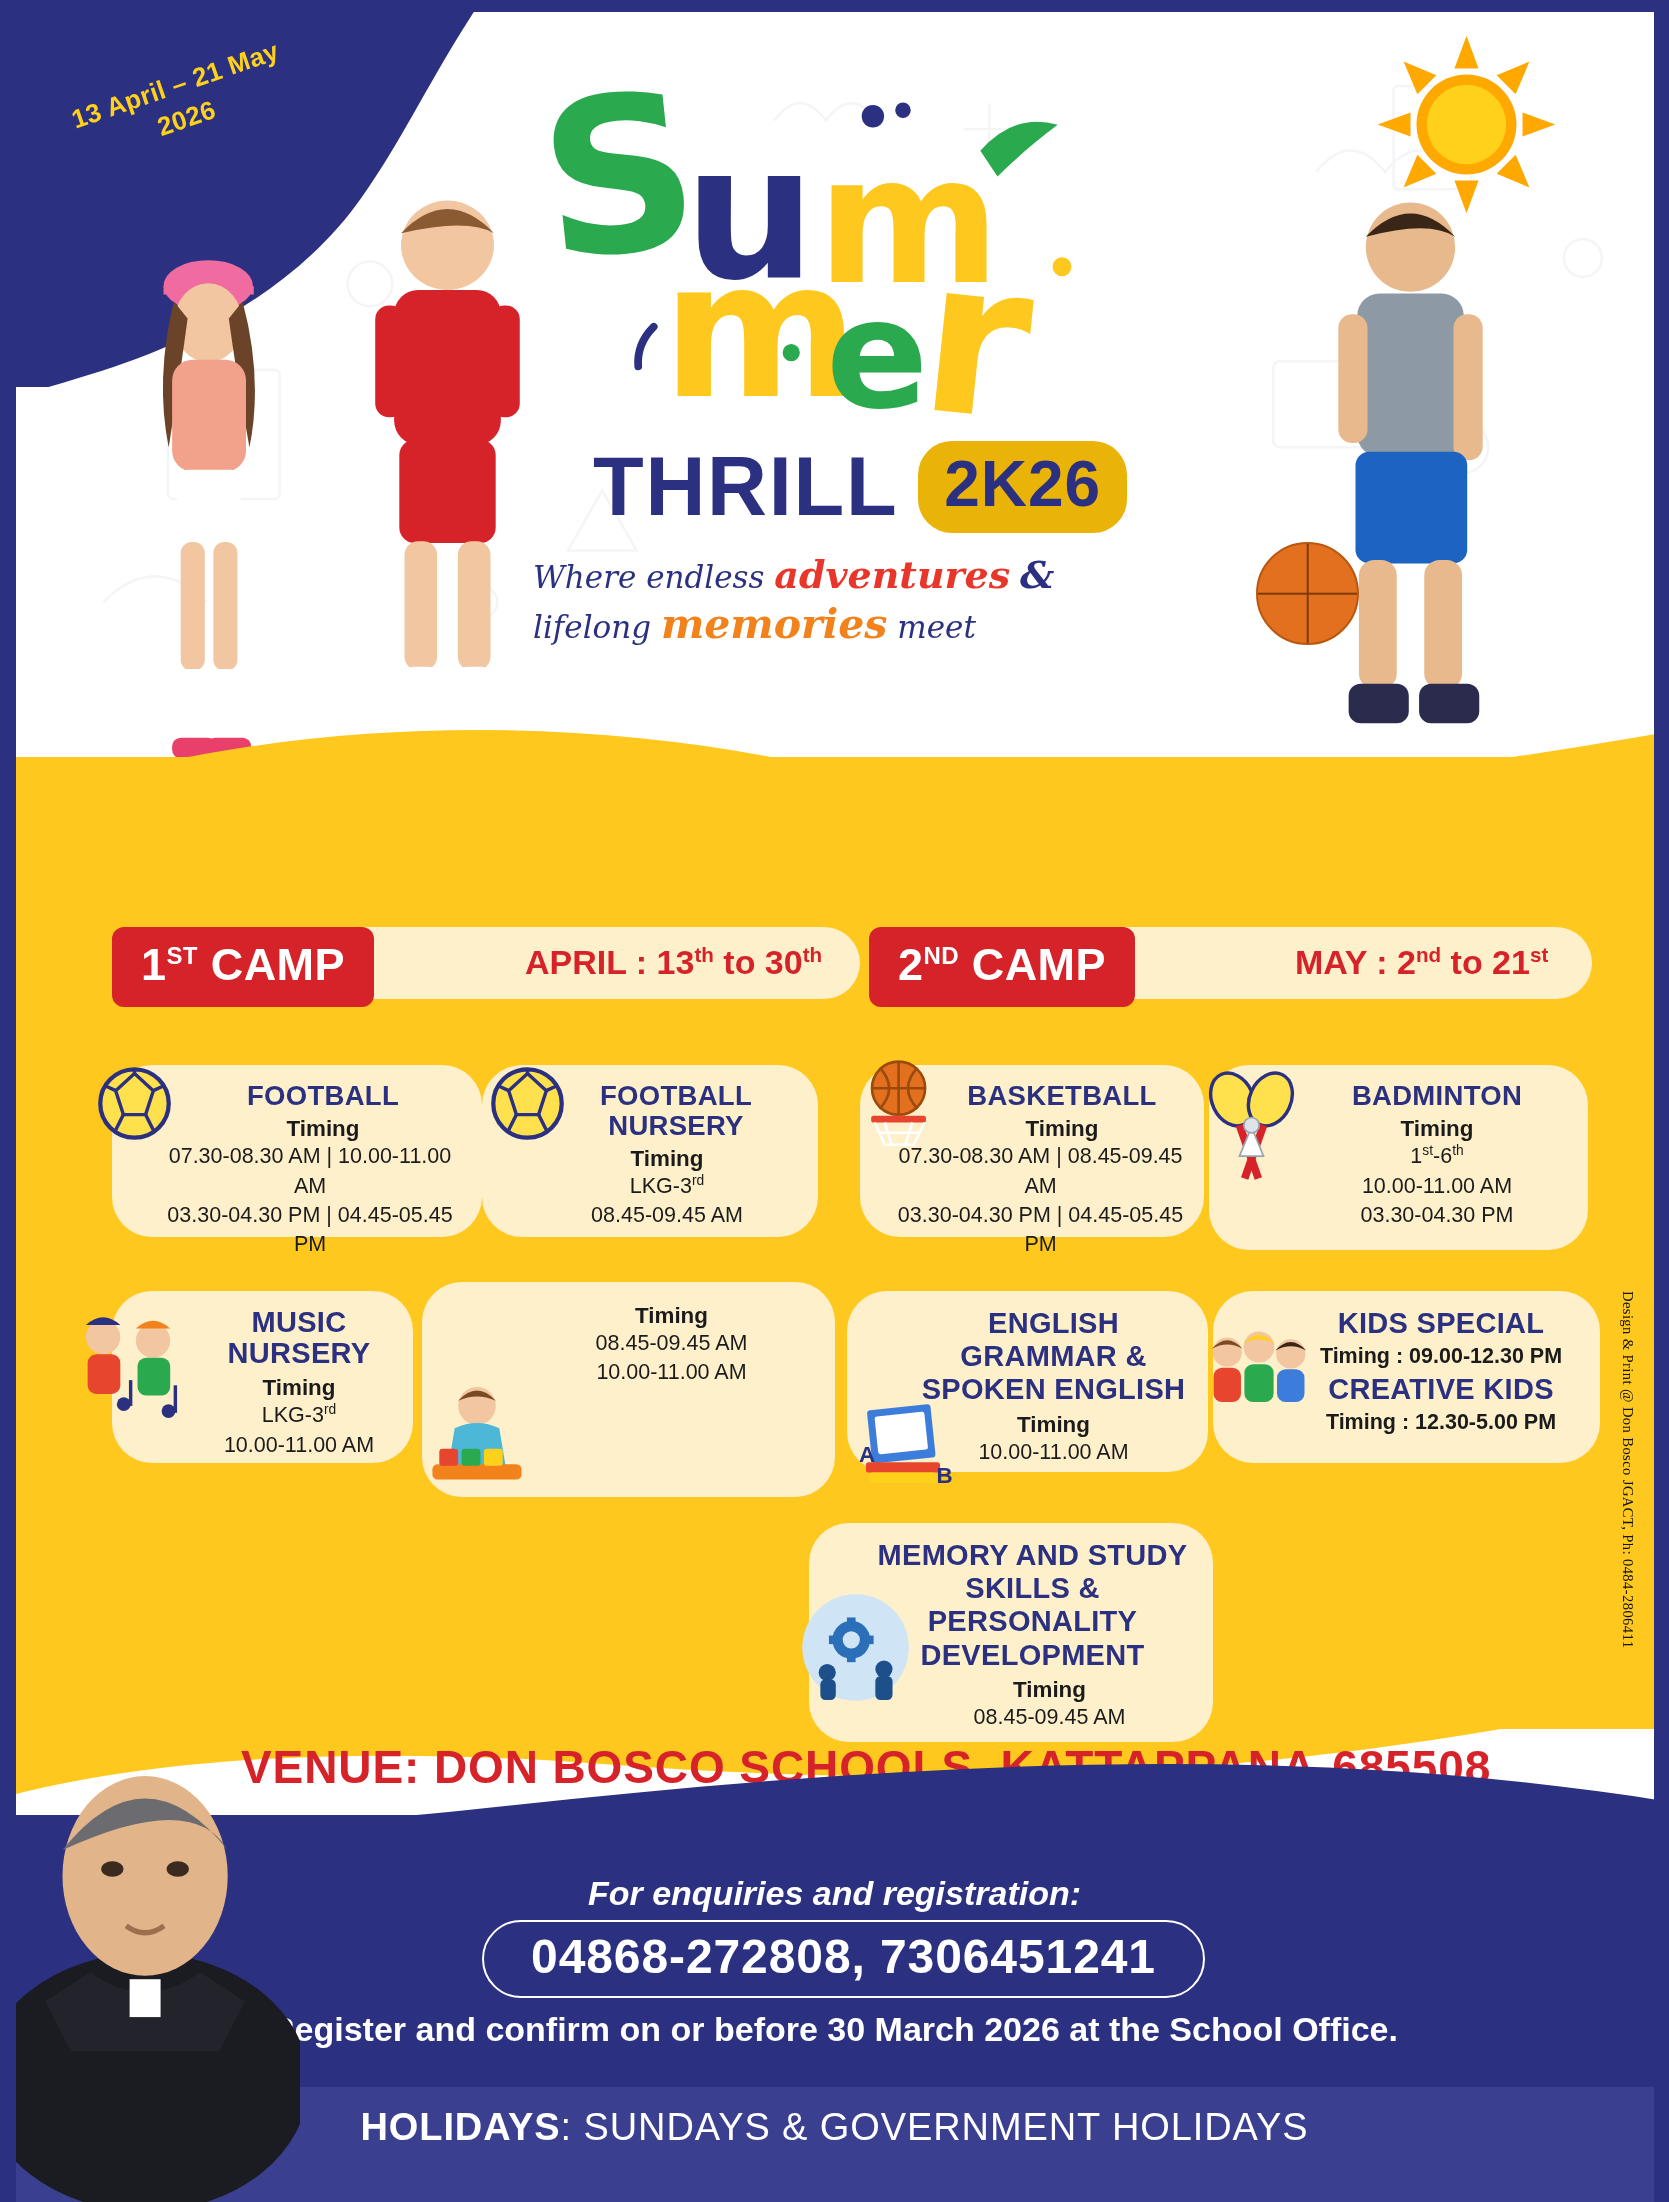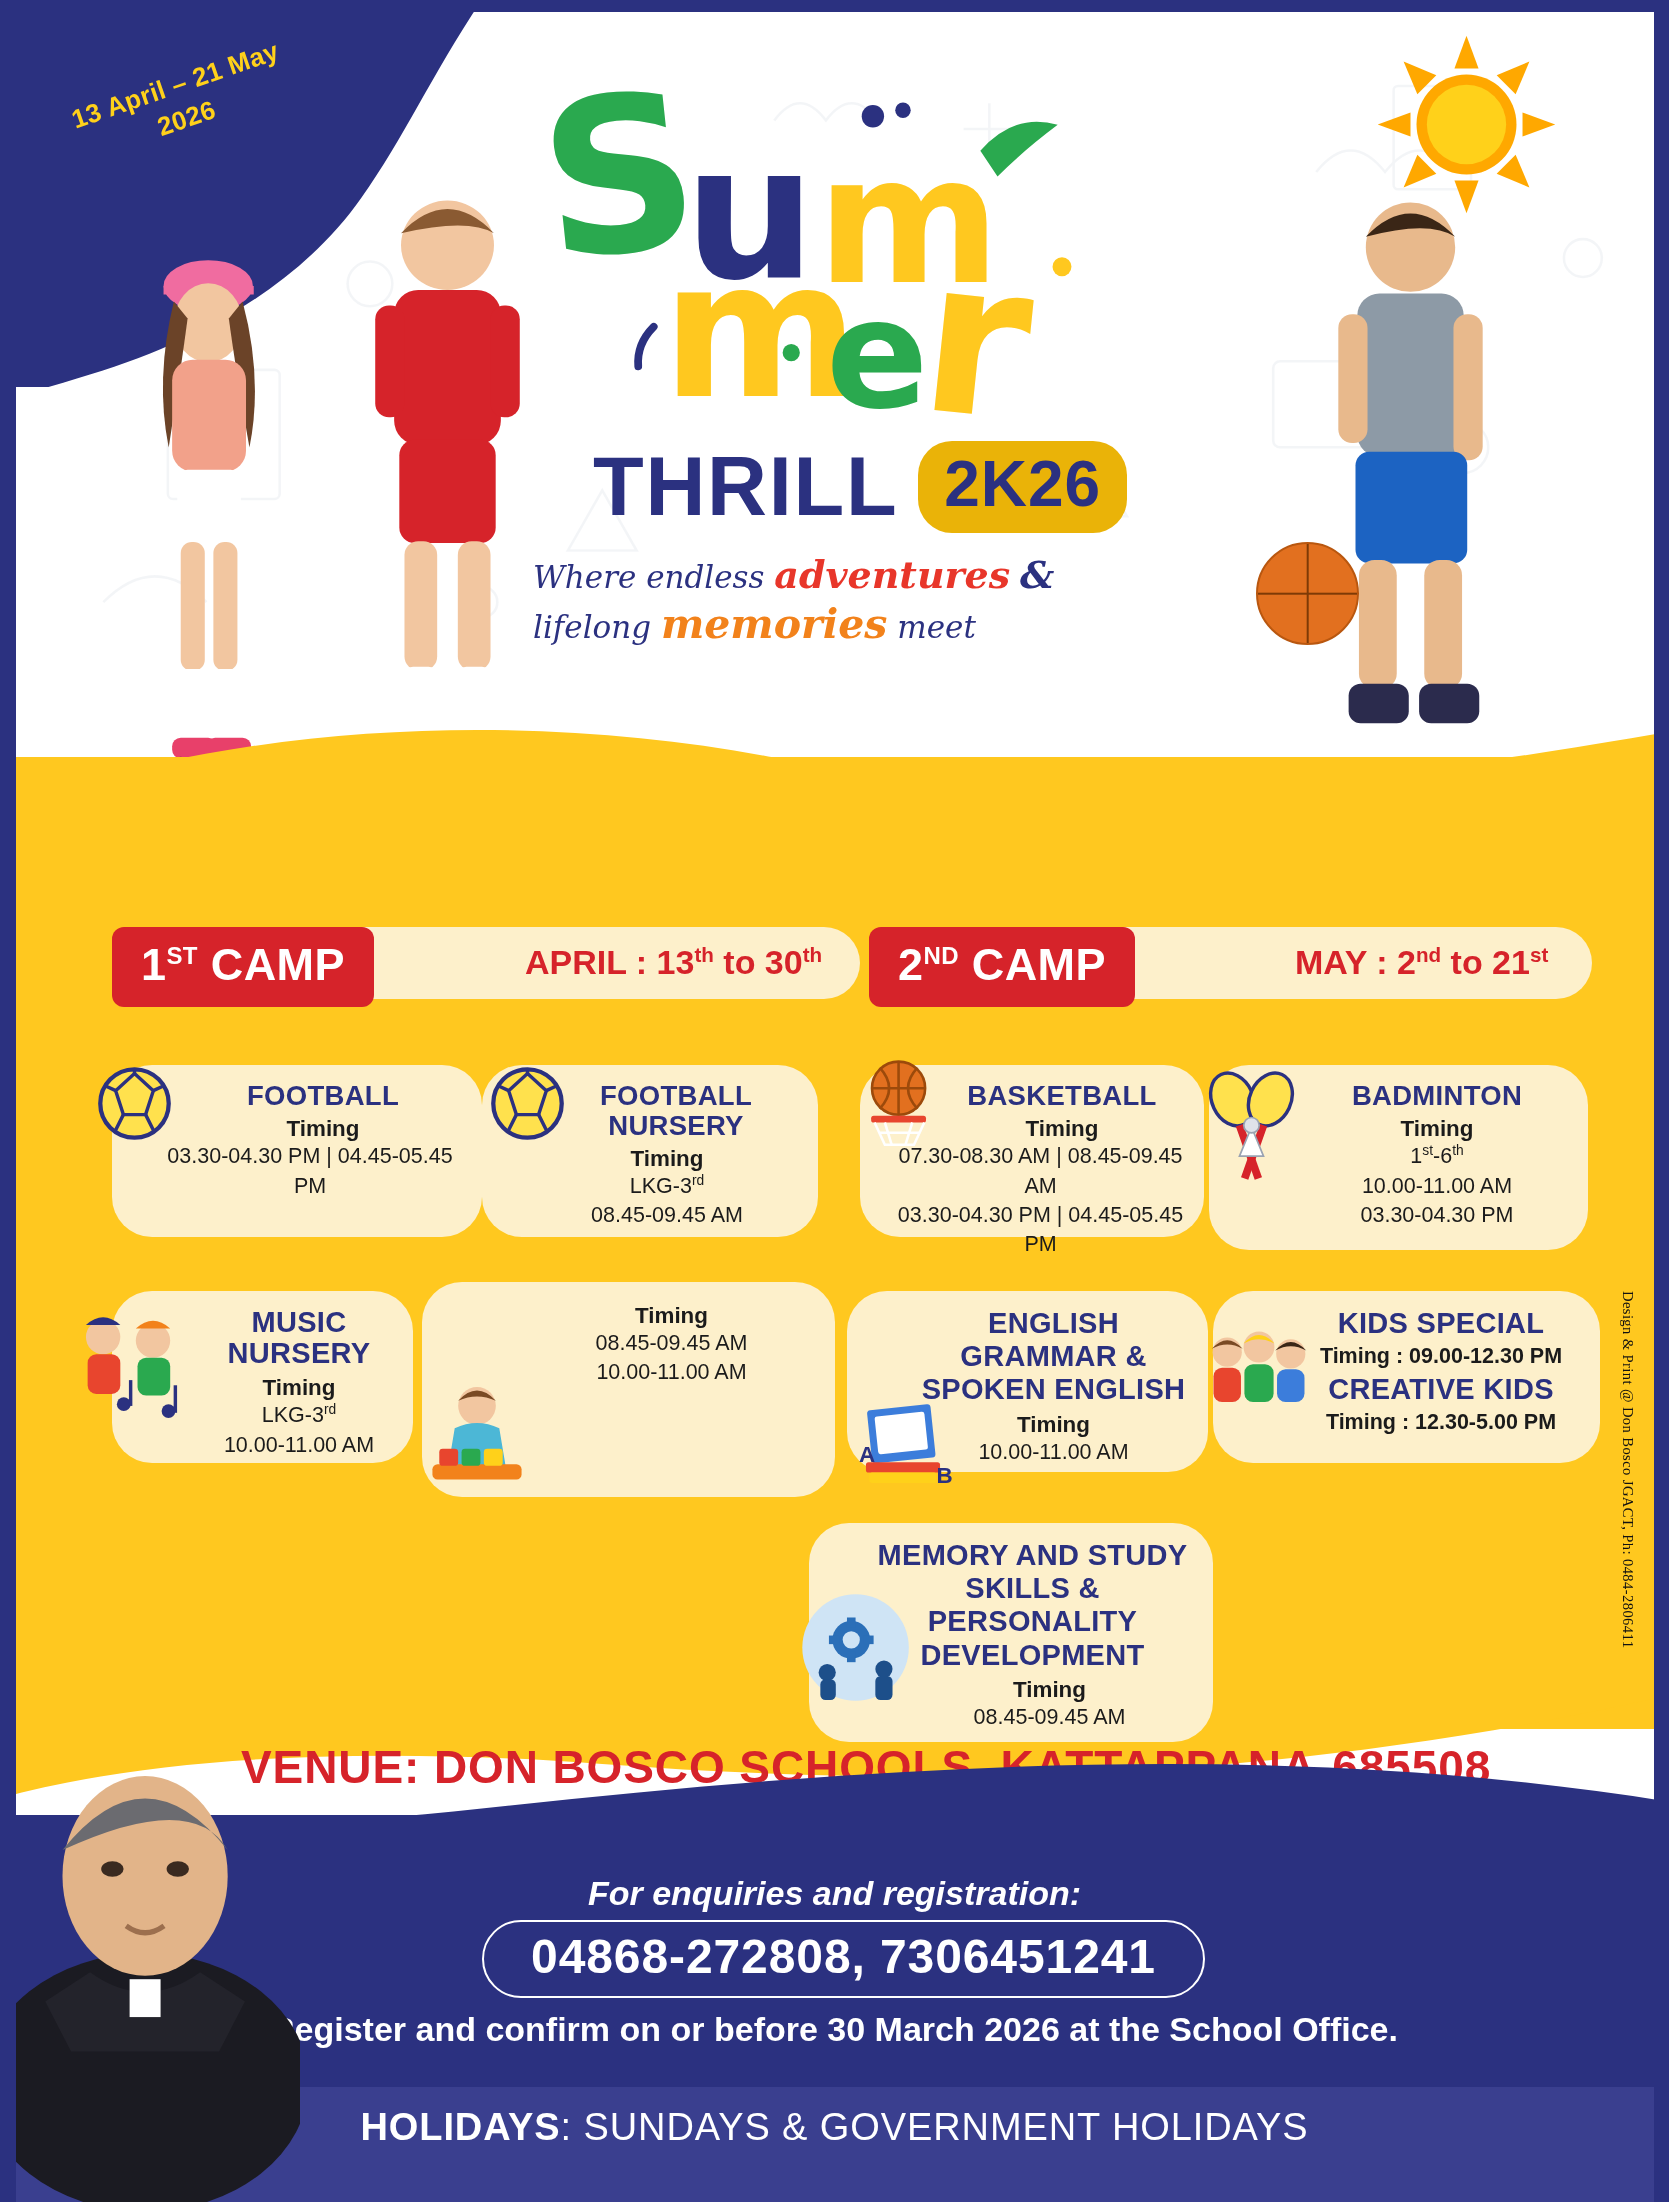--- a/index.html
+++ b/index.html
@@ -410,20 +410,21 @@
       <span>CAMP</span>
     </div>
     <div class="camp-date" style="left:426px;">
       <span>MAY : 2</span><sup>nd</sup><span> to 21</span><sup>st</sup>
     </div>
   </div>
 
   <div class="card" style="left:112px; top:1065px; width:370px; height:172px;">
     <div class="card-title" style="font-size:27.5px; padding-left:52px;">FOOTBALL</div>
     <div class="card-sub" style="padding-left:52px;">Timing</div>
+    <div class="card-line" style="padding-left:26px;">07.30-08.30 AM | 10.00-11.00 AM</div>
     <div class="card-line" style="padding-left:26px;">03.30-04.30 PM | 04.45-05.45 PM</div>
   </div>
   <svg class="card-ico" style="left:96px; top:1065px;" width="77" height="77" viewBox="0 0 90 90">
     <circle cx="45" cy="45" r="40" fill="#ffe14d" stroke="#2b3180" stroke-width="5"></circle>
     <path d="M45 10 l22 20 -9 28 h-26 l-9 -28z" fill="none" stroke="#2b3180" stroke-width="4"></path>
     <path d="M45 10 v-4 M23 30 l-13 -6 M67 30 l13 -6 M32 58 l-10 20 M58 58 l10 20" stroke="#2b3180" stroke-width="4"></path>
   </svg>
 
   <div class="card" style="left:482px; top:1065px; width:336px; height:172px;">
     <div class="card-title" style="font-size:27.5px; padding-left:52px; line-height:1.1;">FOOTBALL NURSERY</div>

